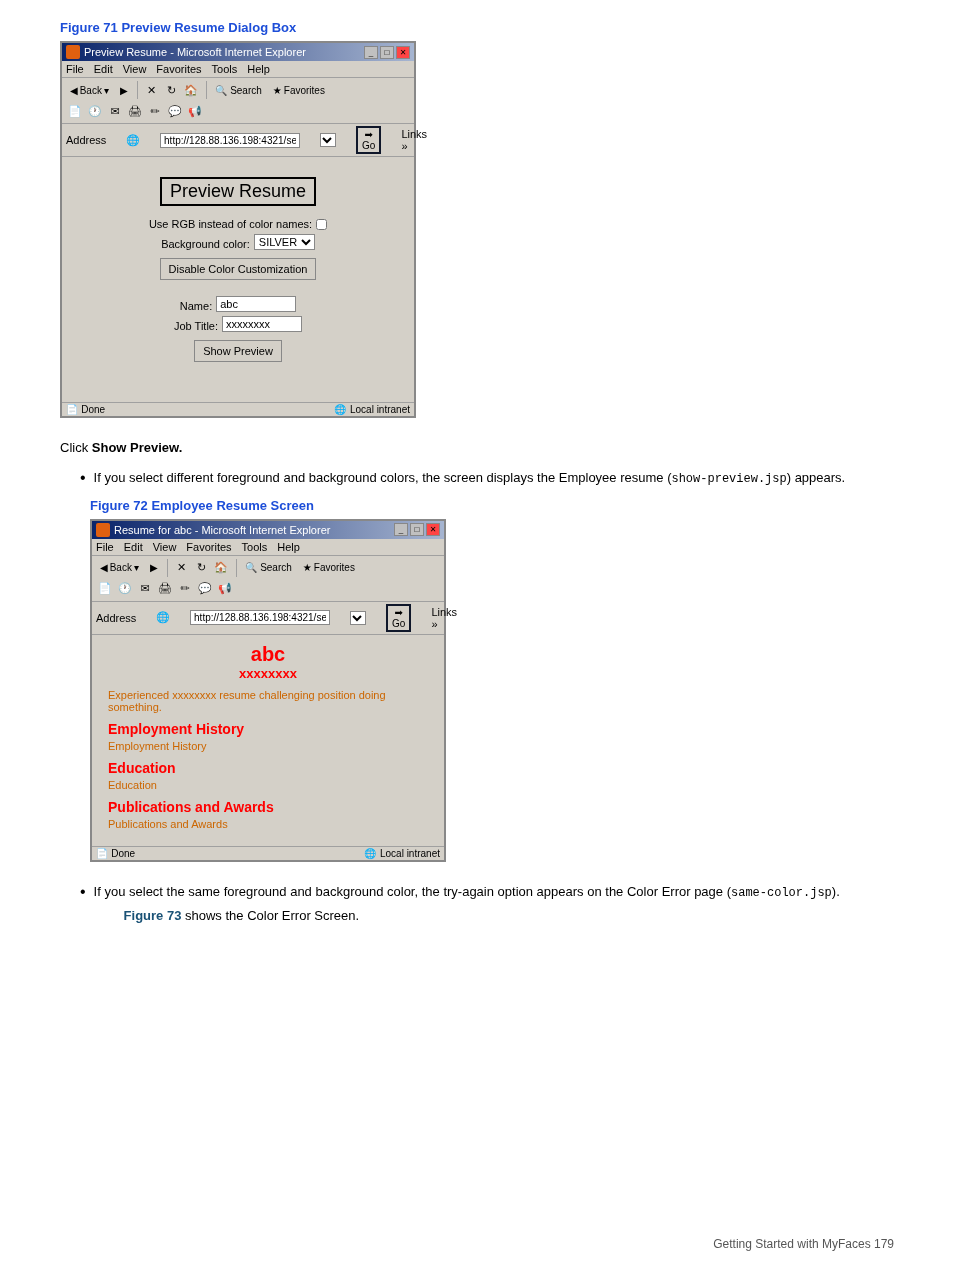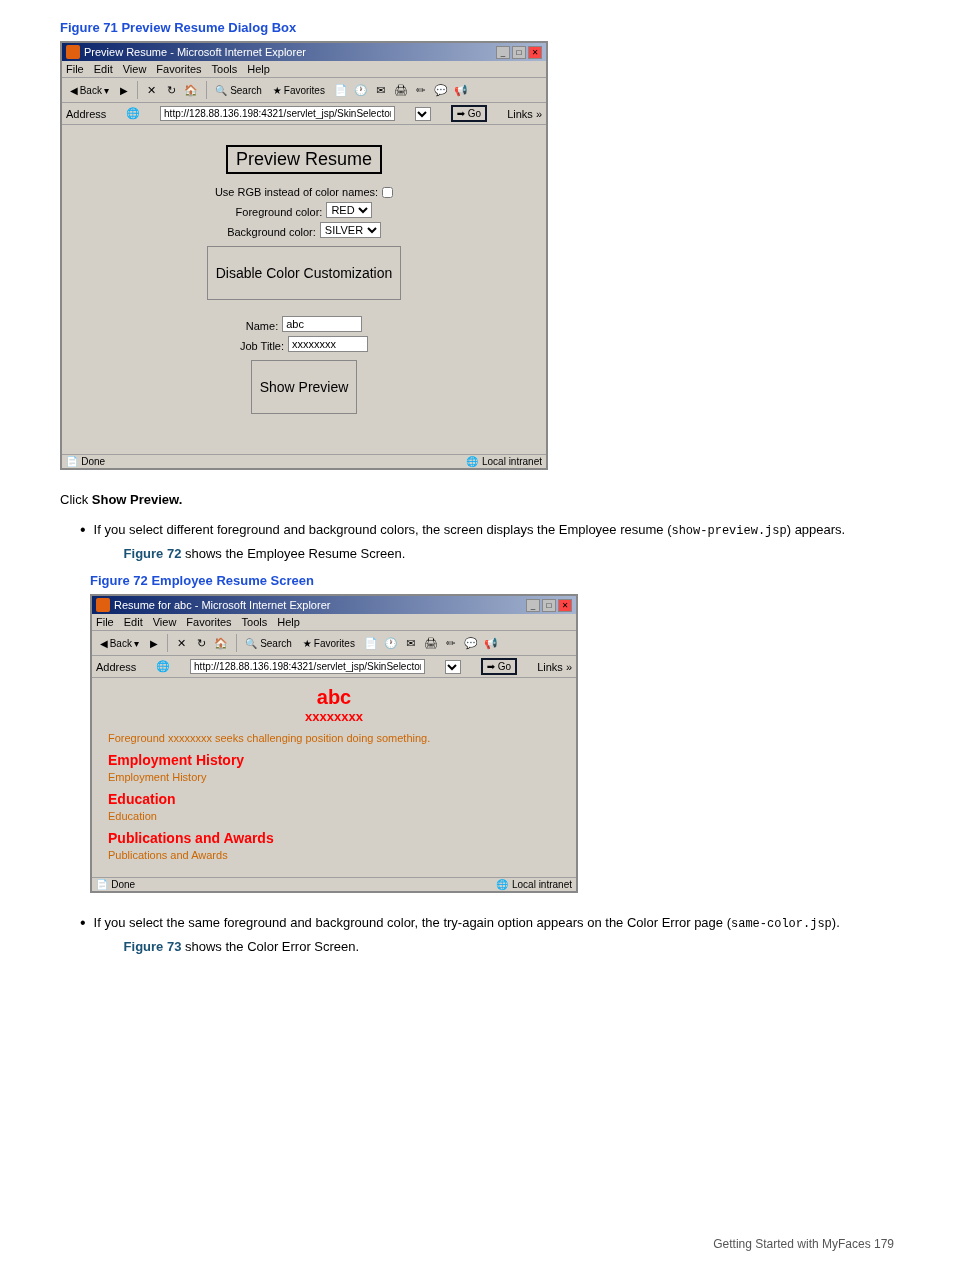--- a/index.html
+++ b/index.html
@@ -18,21 +18,21 @@
       color: #1d4ed8;
       font-weight: bold;
       font-size: 13px;
       margin-bottom: 6px;
     }
 
     
     .browser-window {
       border: 2px solid #888;
       background: #d4d0c8;
-      width: 488px;
+      width: 356px;
       margin-bottom: 18px;
       font-size: 11px;
     }
 
     .browser-titlebar {
       background: linear-gradient(to right, #0a246a, #a6b5d1);
       color: white;
       padding: 2px 4px;
       display: flex;
       align-items: center;
@@ -174,22 +174,22 @@
       background: white;
       font-size: 11px;
     }
     .form-checkbox {
       width: 11px;
       height: 11px;
     }
     .form-button {
       background: #d4d0c8;
       border: 1px solid #888;
-      padding: 18px 8px;
-      font-size: 14px;
+      padding: 4px 8px;
+      font-size: 11px;
       cursor: pointer;
       margin-top: 4px;
     }
 
     
     .employee-resume-content {
       background: #d4d0c8;
       padding: 8px 16px;
     }
     .resume-name {
@@ -355,26 +355,20 @@
     </div>
 
     <div class="browser-content-wrapper">
       <div class="browser-content preview-resume-content">
         <div style="height:8px;"></div>
         <div class="preview-resume-title">Preview Resume</div>
         <br>
         <div class="form-row">
           <span>Use RGB instead of color names:</span>
           <input type="checkbox" class="form-checkbox" style="">
-        </div>
-        <div class="form-row">
-          <span>Foreground color:</span>
-          <select class="form-select">
-            <option>RED</option>
-          </select>
         </div>
         <div class="form-row">
           <span>Background color:</span>
           <select class="form-select">
             <option>SILVER</option>
           </select>
         </div>
         <div class="form-row">
           <button class="form-button">Disable Color Customization</button>
         </div>
@@ -408,23 +402,20 @@
 
 <div class="doc-paragraph">
   <span>Click </span><span class="doc-bold">Show Preview.</span>
 </div>
 
 <div class="doc-bullet">
   <span class="bullet-point">•</span>
   <div class="bullet-text">
     <span>If you select different foreground and background colors, the screen displays the Employee resume (</span><span class="code-inline">show-preview.jsp</span><span>) appears.</span>
     <br>
-    <div class="indent-block" style="margin-top:4px;">
-      <a class="doc-link" href="#">Figure 72</a><span> shows the Employee Resume Screen.</span>
-    </div>
   </div>
 </div>
 
 <div class="indent-block figure-block">
   <div class="figure-title">Figure 72 Employee Resume Screen</div>
 
   <div class="browser-window">
 
     <div class="browser-titlebar">
       <div class="browser-titlebar-left">
@@ -485,21 +476,21 @@
       <input class="address-input" type="text" value="http://128.88.136.198:4321/servlet_jsp/SkinSelector/customize.faces" style="">
       <select class="form-select" style="width:16px; font-size:9px;"><option>▾</option></select>
       <button class="go-btn">➡ Go</button>
       <span>Links »</span>
     </div>
 
     <div class="browser-content-wrapper">
       <div class="browser-content employee-resume-content">
         <div class="resume-name">abc</div>
         <div class="resume-job-title">xxxxxxxx</div>
-        <div class="resume-objective">Foreground xxxxxxxx seeks challenging position doing something.</div>
+        <div class="resume-objective">Experienced xxxxxxxx resume challenging position doing something.</div>
         <div class="resume-section-heading">Employment History</div>
         <div class="resume-section-content">Employment History</div>
         <div class="resume-section-heading">Education</div>
         <div class="resume-section-content">Education</div>
         <div class="resume-section-heading">Publications and Awards</div>
         <div class="resume-section-content">Publications and Awards</div>
       </div>
     </div>
 
     <div class="browser-statusbar">

